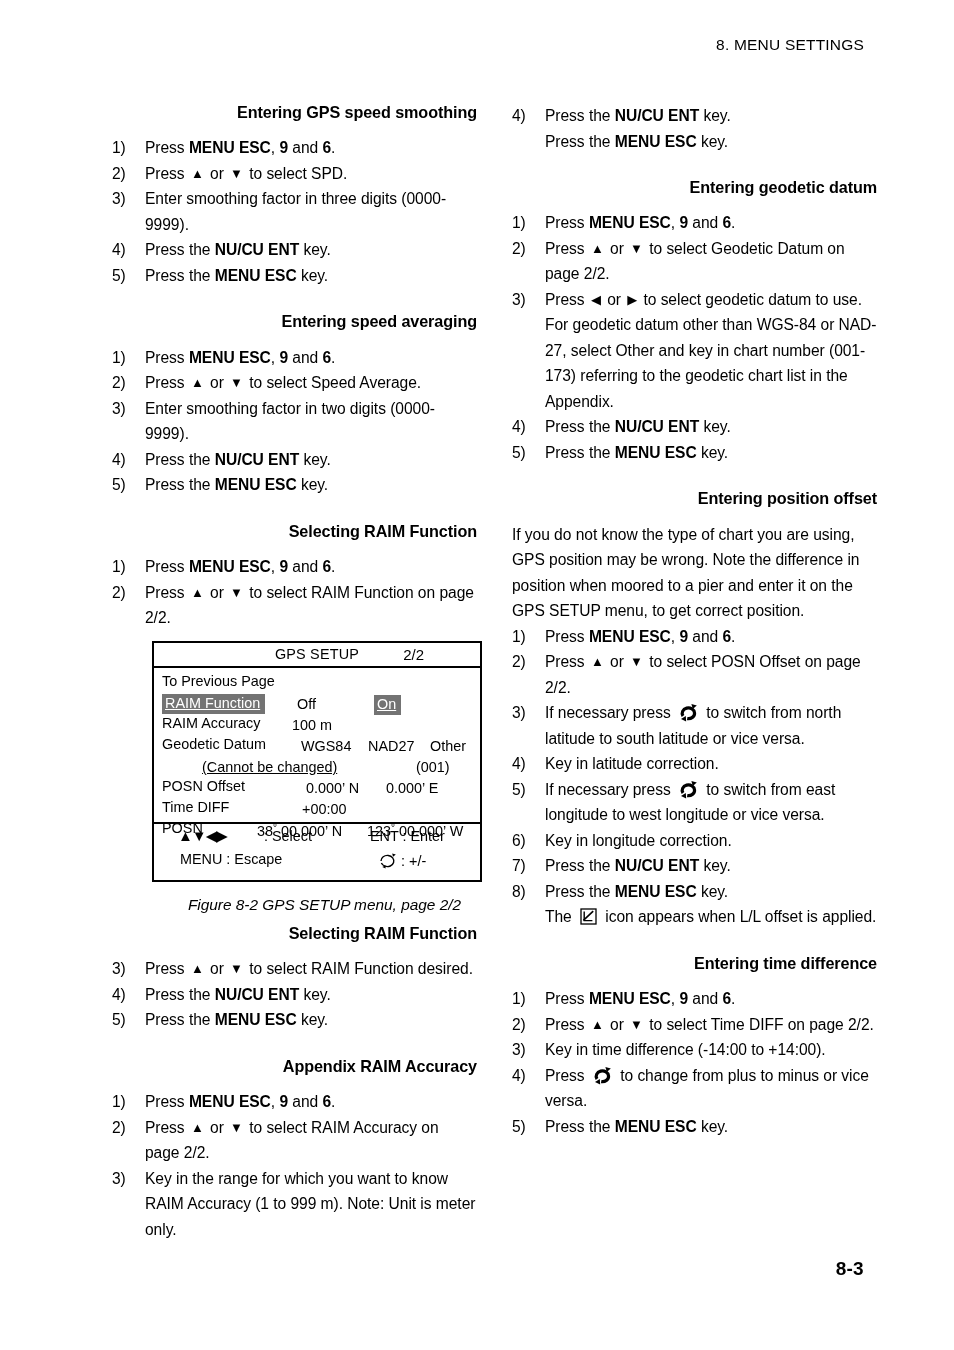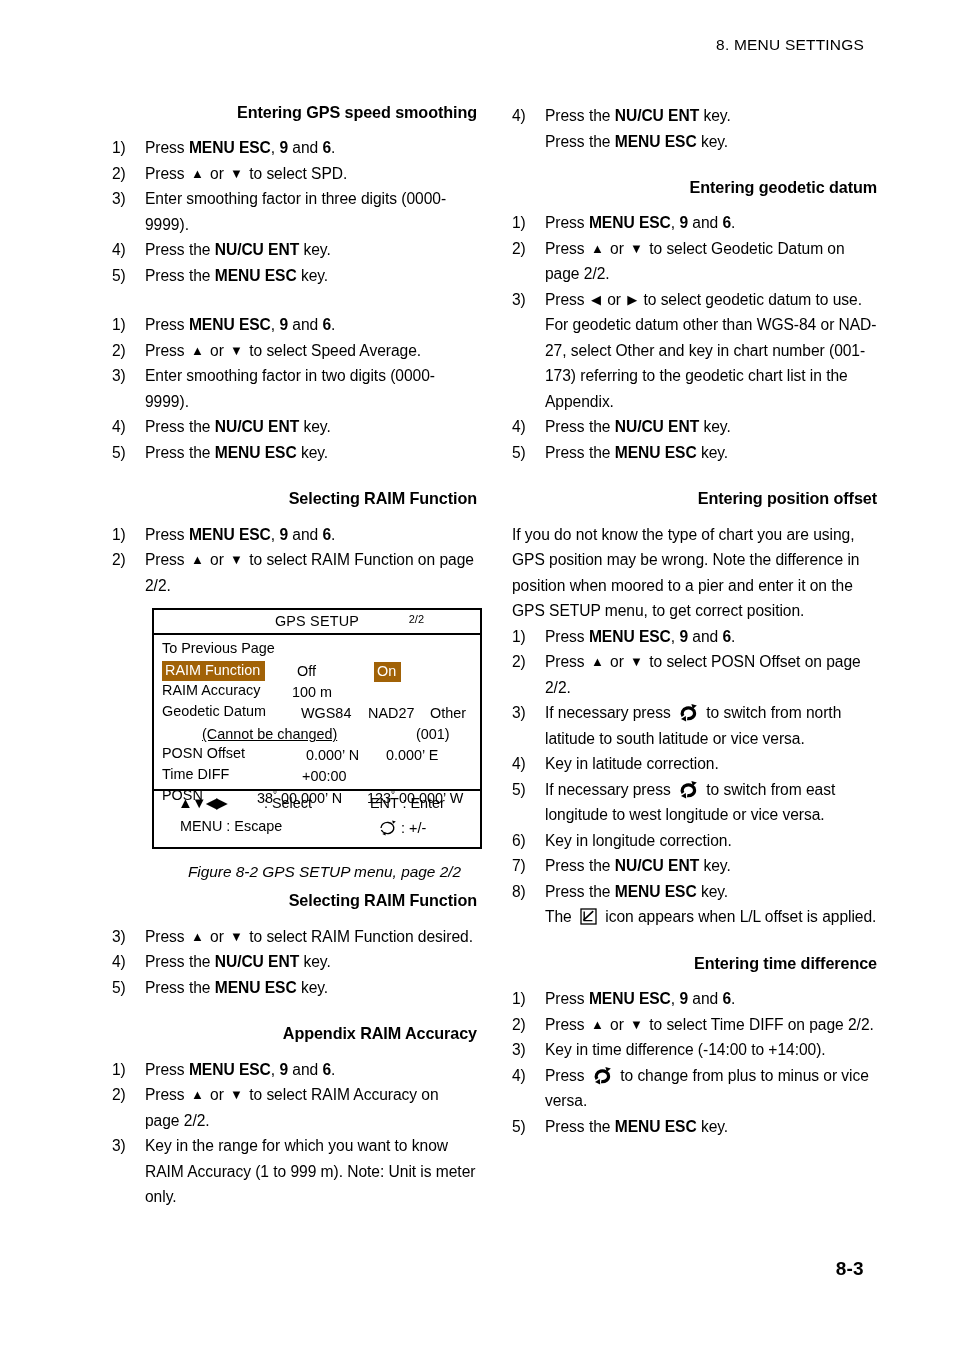--- a/index.html
+++ b/index.html
@@ -128,33 +128,34 @@
   .gps-title {
     border-bottom: 2px solid #000;
     text-align: center;
     padding: 3px 0 4px 0;
     position: relative;
     height: 25px;
   }
   .gps-title .t-main { font-size: 14.4px; letter-spacing: .2px; }
   .gps-title .t-page {
     position: absolute; right: 56px; top: 3px;
-    font-size: 11px;
+    font-size: 15px;
   }
   .gps-body {
     padding: 5px 0 5px 0;
     border-bottom: 2px solid #000;
     position: relative;
     height: 156px;
   }
   .gps-row { position: relative; height: 21px; padding-left: 8px; font-size: 14.4px; white-space: nowrap;}
   .inv {
-    background: #a16207; color: #fff;
+    background: #737373; color: #fff;
     padding: 1px 5px 2px 3px;
     display: inline-block;
+    text-decoration: underline;
   }
   .abs { position: absolute; }
   .gps-foot {
     padding: 4px 0 6px 0;
     height: 56px;
     position: relative;
     font-size: 14.4px;
   }
   .gps-foot .fr { position: absolute; white-space: nowrap; }
   .arrows { letter-spacing: -1px; font-size: 15px; }
@@ -183,20 +184,21 @@
             <h2 class="section">Entering GPS speed smoothing</h2>
             <ol class="steps">
               <li><span class="num">1)</span><span>Press <b>MENU ESC</b>, <b>9</b> and <b>6</b>.</span></li>
               <li><span class="num">2)</span><span>Press <span class="tri">▲</span> or <span class="tri">▼</span> to select SPD.</span></li>
               <li><span class="num">3)</span><span>Enter smoothing factor in three digits (0000-9999).</span></li>
               <li><span class="num">4)</span><span>Press the <b>NU/CU ENT</b> key.</span></li>
               <li><span class="num">5)</span><span>Press the <b>MENU ESC</b> key.</span></li>
             </ol>
           </div>
           <div class="blk">
+            <h2 class="section">Entering speed averaging</h2>
             <ol class="steps">
               <li><span class="num">1)</span><span>Press <b>MENU ESC</b>, <b>9</b> and <b>6</b>.</span></li>
               <li><span class="num">2)</span><span>Press <span class="tri">▲</span> or <span class="tri">▼</span> to select Speed Average.</span></li>
               <li><span class="num">3)</span><span>Enter smoothing factor in two digits (0000-9999).</span></li>
               <li><span class="num">4)</span><span>Press the <b>NU/CU ENT</b> key.</span></li>
               <li><span class="num">5)</span><span>Press the <b>MENU ESC</b> key.</span></li>
             </ol>
           </div>
           <div class="blk">
             <h2 class="section">Selecting RAIM Function</h2>

